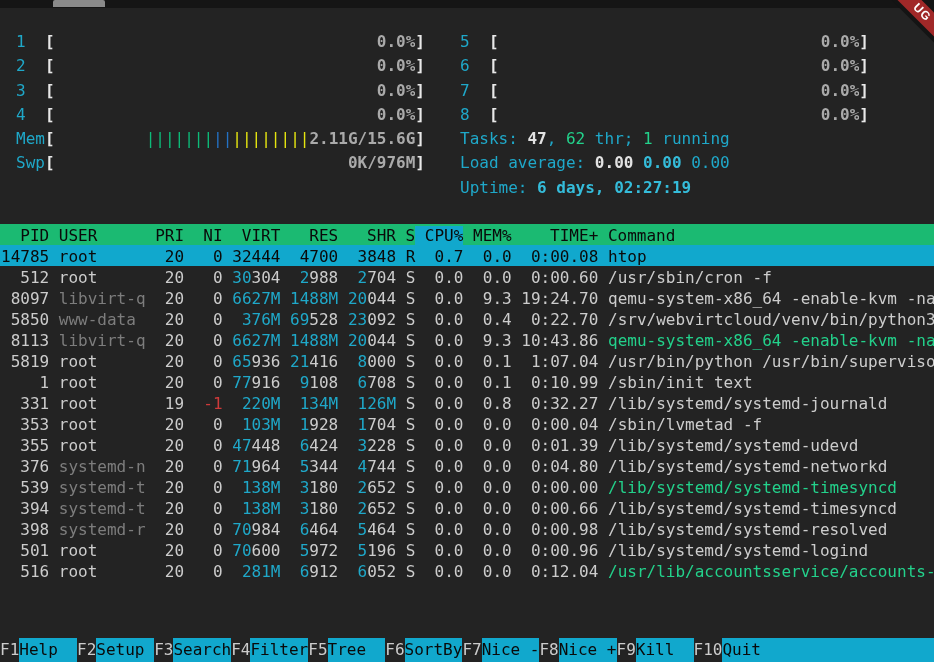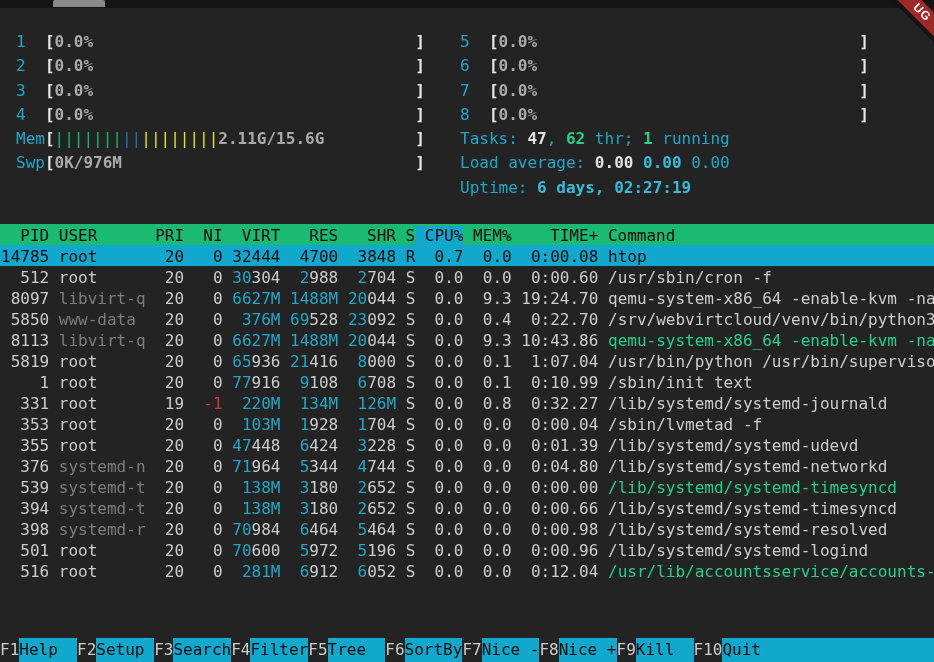--- a/index.html
+++ b/index.html
@@ -17,26 +17,26 @@
   .toptab{position:absolute;left:53px;top:0;width:52px;height:7px;background:var(--tab);border-radius:2px 2px 0 0}
   .term{position:absolute;top:8px;left:0;width:934px;height:654px;background:var(--bg);
         font-size:16px;line-height:24.3px;color:var(--text);white-space:pre;overflow:hidden}
   .meters-block{position:absolute;top:22px;left:0;right:0}
   .line{height:24.3px;position:relative}
   .lhalf{position:absolute;left:16px;width:409px;display:flex}
   .rhalf{position:absolute;left:460px;width:409px;display:flex}
   .meter{display:flex;width:100%}
   .mlabel{color:var(--cyan)}
   .bracket{color:var(--bracket);font-weight:bold}
-  .mbody{flex:1;display:flex;justify-content:flex-start;overflow:hidden}
+  .mbody{flex:1;display:flex;justify-content:flex-end;overflow:hidden}
   .mval{color:var(--valgray);font-weight:bold}
   .bG{color:var(--barG)} .bB{color:var(--barB)} .bY{color:var(--barY)}
   .seg-cyan{color:var(--cyan)}
   .seg-bold{color:#e2e2e2;font-weight:bold}
-  .seg-green{color:var(--green);font-weight:bold}
+  .seg-green{color:var(--green);font-weight:normal}
   .seg-cyanbright{color:var(--cyanB);font-weight:bold}
   .table-block{position:absolute;top:216.4px;left:0;right:0}
   .row{height:21px;padding-left:1px;white-space:pre;overflow:hidden}
   .hrow{background:var(--hdrbg)}
   .hrow span{color:var(--black)}
   .hrow .sort{background:var(--accent)}
   .row.sel{background:var(--accent)}
   .row.sel span{color:var(--black) !important;font-weight:normal}
   .w{color:var(--text)} .dim{color:var(--dim)} .cy{color:var(--cyan)}
   .rd{color:var(--red)} .grn{color:var(--green)}

